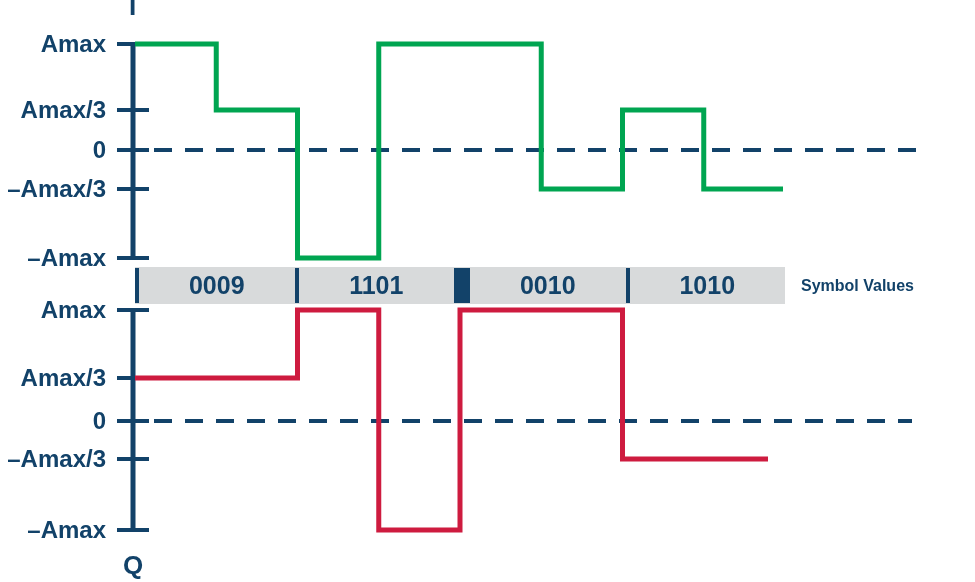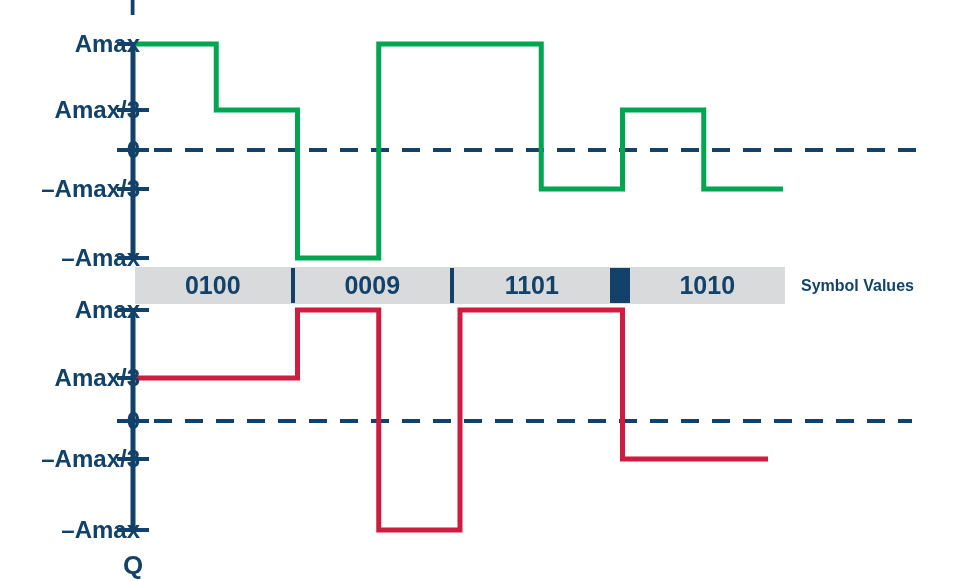--- a/index.html
+++ b/index.html
@@ -5,21 +5,20 @@
   html,body{margin:0;padding:0;background:#ffffff;}
   .stage{
     position:relative;width:975px;height:582px;background:#fff;
     font-family:"Liberation Sans",sans-serif;overflow:hidden;
   }
   #plot{position:absolute;left:0;top:0;}
   .ylab{
     position:absolute;left:0;width:106px;text-align:right;
     font-weight:bold;font-size:24px;line-height:26px;color:var(--navy);
     white-space:nowrap;
-    padding-left:34px;
   }
   .axis-letter{
     position:absolute;font-weight:bold;font-size:26px;line-height:26px;
     color:var(--navy);
   }
   #symbol-band{
     position:absolute;left:135px;top:267px;width:650px;height:37px;
     background:var(--band-gray);display:flex;align-items:stretch;
   }
   .cell{
@@ -56,29 +55,29 @@
       <line x1="117" y1="378" x2="149" y2="378" stroke="#124269" stroke-width="4"></line>
       <line x1="117" y1="421" x2="149" y2="421" stroke="#124269" stroke-width="4"></line>
       <line x1="117" y1="459" x2="149" y2="459" stroke="#124269" stroke-width="4"></line>
       <line x1="117" y1="530" x2="149" y2="530" stroke="#124269" stroke-width="4"></line>
       <polyline points="135,378 297.5,378 297.5,310 378.75,310 378.75,530 460,530 460,310 622.5,310 622.5,459 768,459" fill="none" stroke="#CE1B3F" stroke-width="5" stroke-linejoin="miter" stroke-linecap="butt"></polyline>
     </svg>
 
   <div class="axis-letter" style="left:129px;top:-7px;">I</div>
 
   <div id="symbol-band">
-      <div class="cell">0100</div>
       <div class="sep"></div>
       <div class="cell">0009</div>
       <div class="sep"></div>
       <div class="cell">1101</div>
       <div class="sep"></div>
       <div class="sep"></div>
       <div class="sep"></div>
       <div class="sep"></div>
+      <div class="cell">0010</div>
       <div class="sep"></div>
       <div class="cell">1010</div>
     </div>
 
   <div id="symbol-values-label">Symbol Values</div>
 
   <div class="axis-letter" style="left:123px;top:552px;">Q</div>
 
 
 <div class="ylab" style="top: 31px;">Amax</div>

